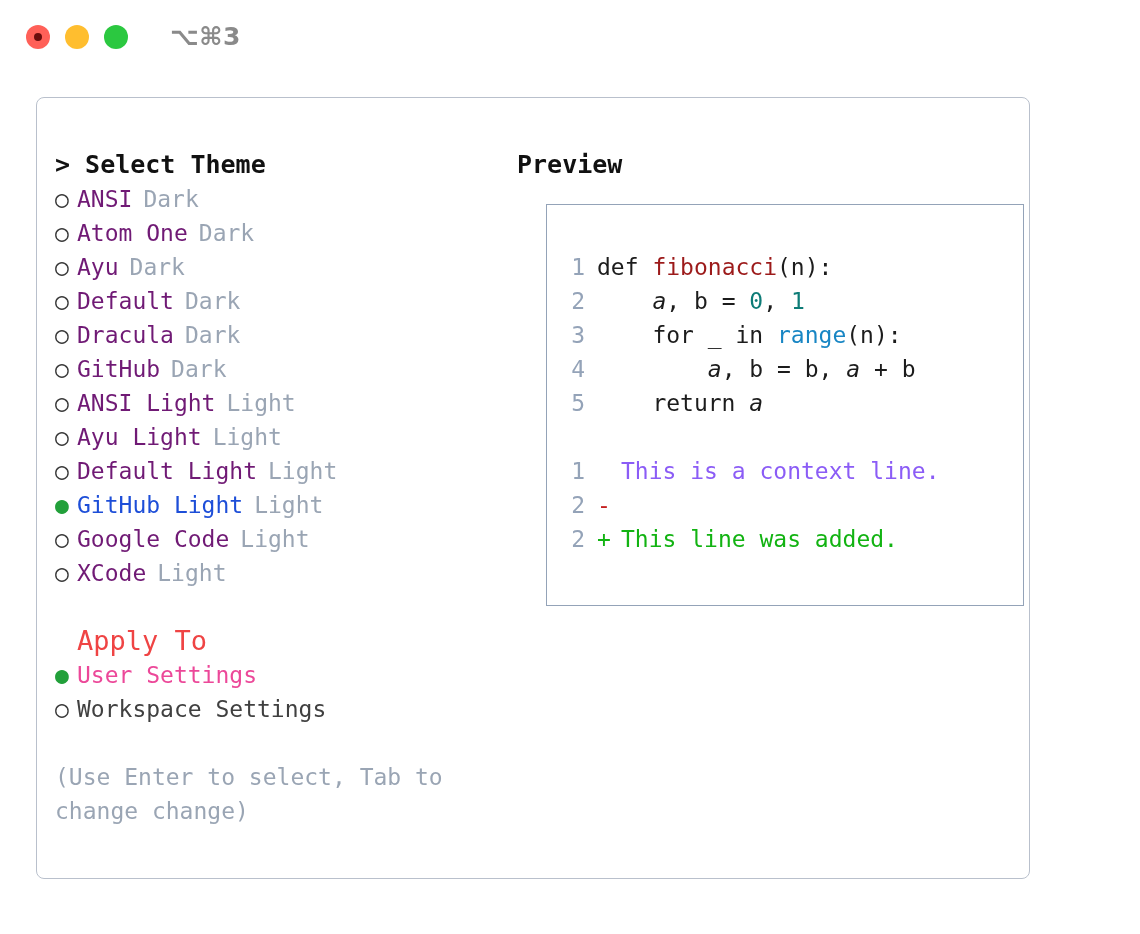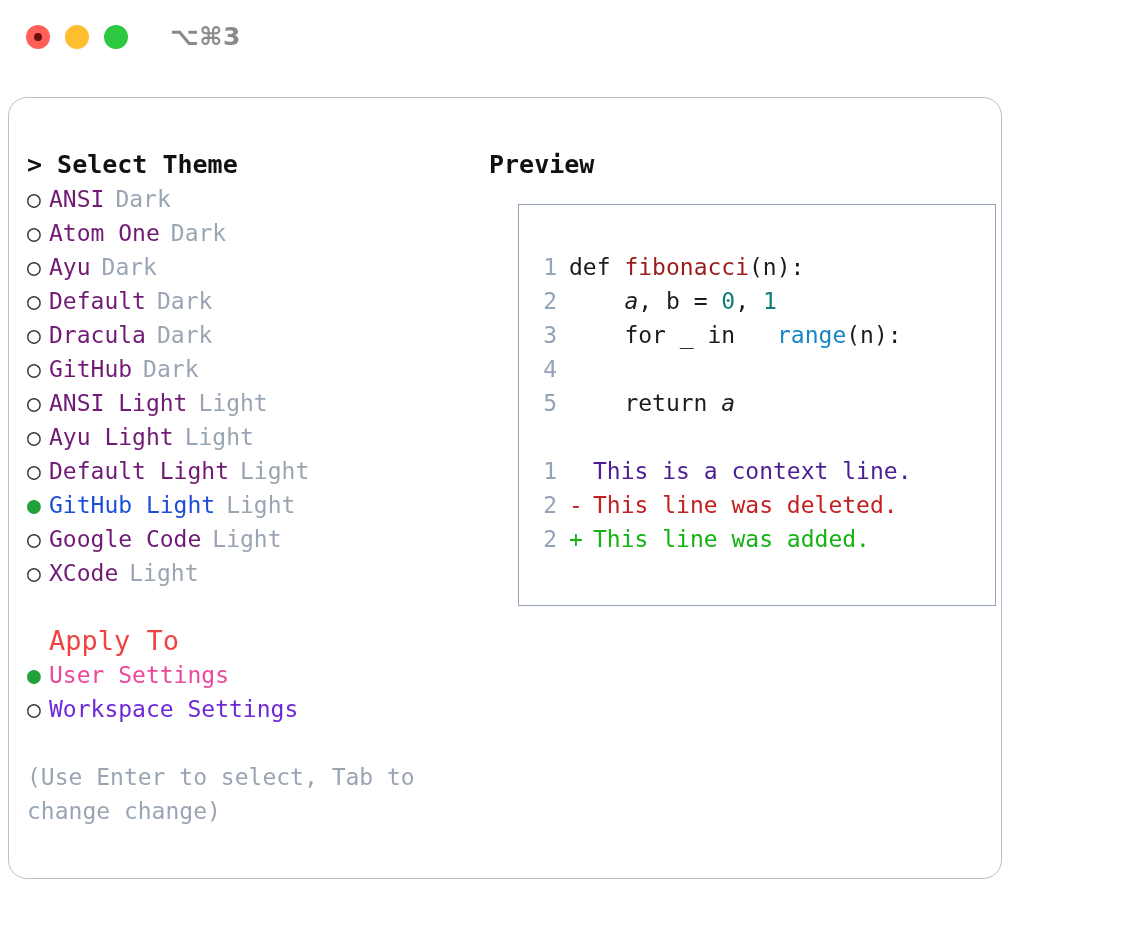--- a/index.html
+++ b/index.html
@@ -60,26 +60,26 @@
     font-size: 25px;
     font-weight: bold;
     color: #8a8a8a;
     letter-spacing: 0.5px;
     font-family: "DejaVu Sans", "Liberation Sans", sans-serif;
   }
 
   
   .panel {
     position: absolute;
-    left: 8px; top: 97px;
+    left: 36px; top: 97px;
     width: 994px;
     height: 782px;
     box-sizing: border-box;
     border: 1.5px solid #b9c0cc;
-    border-radius: 19px;
+    border-radius: 8px;
     background: #ffffff;
   }
 
   .columns {
     position: absolute;
     left: 0; top: 0;
     width: 100%;
     height: 100%;
   }
 
@@ -138,21 +138,21 @@
     white-space: pre;
   }
   .apply-row {
     display: flex;
     align-items: baseline;
     height: 34px;
     font-size: 23px;
     line-height: 34px;
     white-space: pre;
   }
-  .apply-row .opt-label { color: #6d28d9; }
+  .apply-row .opt-label { color: #404040; }
   .apply-row.selected .opt-label { color: #ec4899; }
   .apply-row.selected .bullet { color: #22a03a; }
 
   .help-text {
     margin-top: 34px;
     font-size: 23px;
     line-height: 34px;
     color: #9aa5b4;
     width: 400px;
   }
@@ -186,28 +186,28 @@
     flex: 0 0 24px;
     text-align: right;
     color: #94a3b8;
   }
   .code-text {
     margin-left: 12px;
     color: #1c1c1c;
   }
   .tok-fn   { color: #9c1a1a; }
   .tok-num  { color: #0e7c77; }
-  .tok-kwfn { color: #1886c4; margin-left: 28px; }
+  .tok-kwfn { color: #1886c4; }
   .tok-var  { font-style: italic; }
 
   .diff-gap { height: 34px; }
   .diff-line { display: flex; font-size: 23px; line-height: 34px; white-space: pre; }
   .diff-sign { display:inline-block; width: 14px; flex: 0 0 14px; margin-left: 12px; }
   .diff-body { margin-left: 10px; }
-  .diff-context .diff-body { color: #4c1d95; }
+  .diff-context .diff-body { color: #8b5cf6; }
   .diff-del .diff-sign, .diff-del .diff-body { color: #c42020; }
   .diff-add .diff-sign, .diff-add .diff-body { color: #12b312; }
 </style>
 </head>
 <body>
 
 <div class="window">
 
   <div class="titlebar">
     <div class="lights">
@@ -252,27 +252,27 @@
       </div>
 
       <div class="col-right">
         <div class="section-title">Preview</div>
         <div class="preview-box">
           <div class="code-area">
             <div id="code-lines">
                 <div class="code-line"><span class="lineno">1</span><span class="code-text"><span>def </span><span class="tok-fn">fibonacci</span><span>(n):</span></span></div>
                 <div class="code-line"><span class="lineno">2</span><span class="code-text"><span>    </span><span class="tok-var">a</span><span>, </span><span>b</span><span> = </span><span class="tok-num">0</span><span>, </span><span class="tok-num">1</span></span></div>
                 <div class="code-line"><span class="lineno">3</span><span class="code-text"><span>    for _ in </span><span class="tok-kwfn">range</span><span>(n):</span></span></div>
-                <div class="code-line"><span class="lineno">4</span></div>
+                <div class="code-line"><span class="lineno">4</span><span class="code-text"><span>        </span><span class="tok-var">a</span><span>, </span><span>b</span><span> = </span><span>b</span><span>, </span><span class="tok-var">a</span><span> + </span><span>b</span></span></div>
                 <div class="code-line"><span class="lineno">5</span><span class="code-text"><span>    return </span><span class="tok-var">a</span></span></div>
               </div>
             <div class="diff-gap"></div>
             <div id="diff-lines">
                 <div class="diff-line diff-context"><span class="lineno">1</span><span class="diff-sign"> </span><span class="diff-body">This is a context line.</span></div>
-                <div class="diff-line diff-del"><span class="lineno">2</span><span class="diff-sign">-</span><span class="diff-body">This line was deleted.</span></div>
+                <div class="diff-line diff-del"><span class="lineno">2</span><span class="diff-sign">-</span></div>
                 <div class="diff-line diff-add"><span class="lineno">2</span><span class="diff-sign">+</span><span class="diff-body">This line was added.</span></div>
               </div>
           </div>
         </div>
       </div>
 
     </div>
   </div>
 </div>
 

